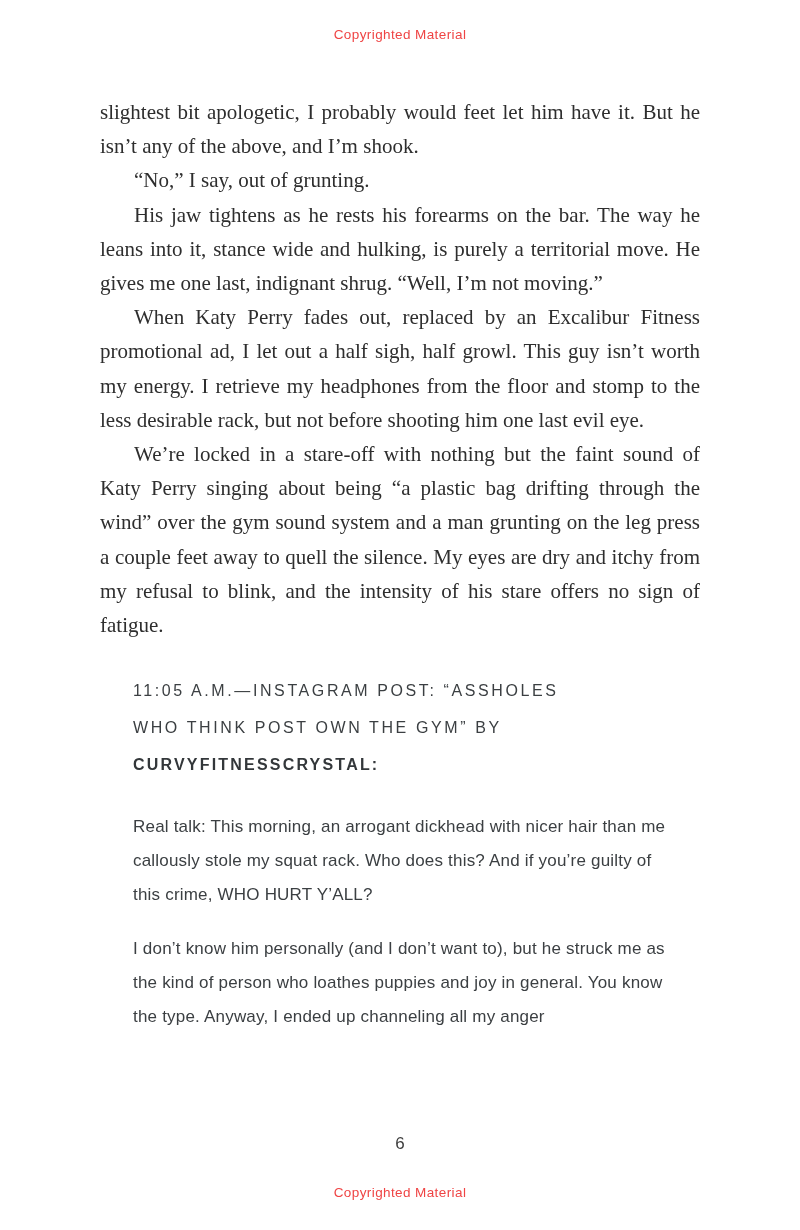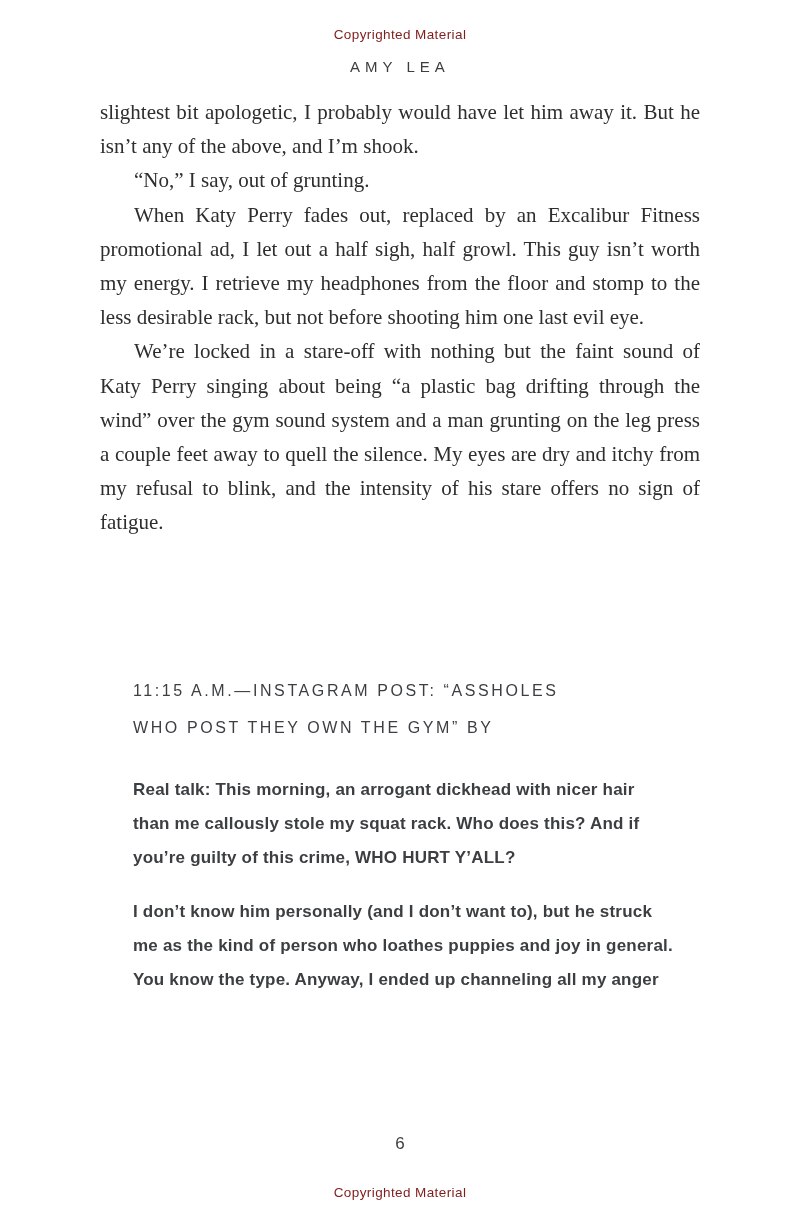--- a/index.html
+++ b/index.html
@@ -17,21 +17,21 @@
     color: #2e2e2e;
   }
   .copyright {
     position: absolute;
     left: 0;
     width: 100%;
     text-align: center;
     font-family: "Liberation Sans", sans-serif;
     font-size: 13.5px;
     letter-spacing: 0.4px;
-    color: #7f1d1d;
+    color: #ef4444;
   }
   .copyright.top { top: 27px; }
   .copyright.bottom { top: 1185px; }
   .running-header {
     position: absolute;
     top: 58px;
     left: 0;
     width: 100%;
     text-align: center;
     font-family: "Liberation Sans", sans-serif;
@@ -72,21 +72,21 @@
   .ig-heading .ig-username {
     font-weight: 700;
     letter-spacing: 2.2px;
     color: #33373a;
   }
   .ig-body p {
     margin: 0;
     font-size: 17px;
     line-height: 34px;
     letter-spacing: 0.2px;
-    font-weight: 700;
+    font-weight: 400;
   }
   .ig-body p.first { margin-top: 27px; }
   .ig-body p.second { margin-top: 20px; }
   .page-number {
     position: absolute;
     top: 1134px;
     left: 0;
     width: 100%;
     text-align: center;
     font-family: "Liberation Sans", sans-serif;
@@ -94,33 +94,34 @@
     color: #3d3d3d;
   }
 </style>
 </head>
 <body>
 
 <div class="page">
 
   <div class="copyright top">Copyrighted Material</div>
 
-  <div class="running-header">AMY LEA</div>
 
   <div class="body-text">
-    <p>slightest bit apologetic, I probably would have let him away it. But he isn’t any of the above, and I’m shook.</p>
+    <p>slightest bit apologetic, I probably would feet let him have it. But he isn’t any of the above, and I’m shook.</p>
     <p class="indent">“No,” I say, out of grunting.</p>
+    <p class="indent">His jaw tightens as he rests his forearms on the bar. The way he leans into it, stance wide and hulking, is purely a territorial move. He gives me one last, indignant shrug. “Well, I’m not moving.”</p>
     <p class="indent">When Katy Perry fades out, replaced by an Excalibur Fitness promotional ad, I let out a half sigh, half growl. This guy isn’t worth my energy. I retrieve my headphones from the floor and stomp to the less desirable rack, but not before shooting him one last evil eye.</p>
     <p class="indent">We’re locked in a stare-off with nothing but the faint sound of Katy Perry singing about being “a plastic bag drifting through the wind” over the gym sound system and a man grunting on the leg press a couple feet away to quell the silence. My eyes are dry and itchy from my refusal to blink, and the intensity of his stare offers no sign of fatigue.</p>
   </div>
 
   <div class="instagram">
     <div class="ig-heading">
-      <div>11:15 A.M.—INSTAGRAM POST: “ASSHOLES</div>
-      <div>WHO POST THEY OWN THE GYM” BY</div>
+      <div>11:05 A.M.—INSTAGRAM POST: “ASSHOLES</div>
+      <div>WHO THINK POST OWN THE GYM” BY</div>
+      <div class="ig-username">CURVYFITNESSCRYSTAL:</div>
     </div>
     <div class="ig-body">
       <p class="first">Real talk: This morning, an arrogant dickhead with nicer hair than me callously stole my squat rack. Who does this? And if you’re guilty of this crime, WHO HURT Y’ALL?</p>
       <p class="second">I don’t know him personally (and I don’t want to), but he struck me as the kind of person who loathes puppies and joy in general. You know the type. Anyway, I ended up channeling all my anger</p>
     </div>
   </div>
 
   <div class="page-number">6</div>
 
   <div class="copyright bottom">Copyrighted Material</div>

